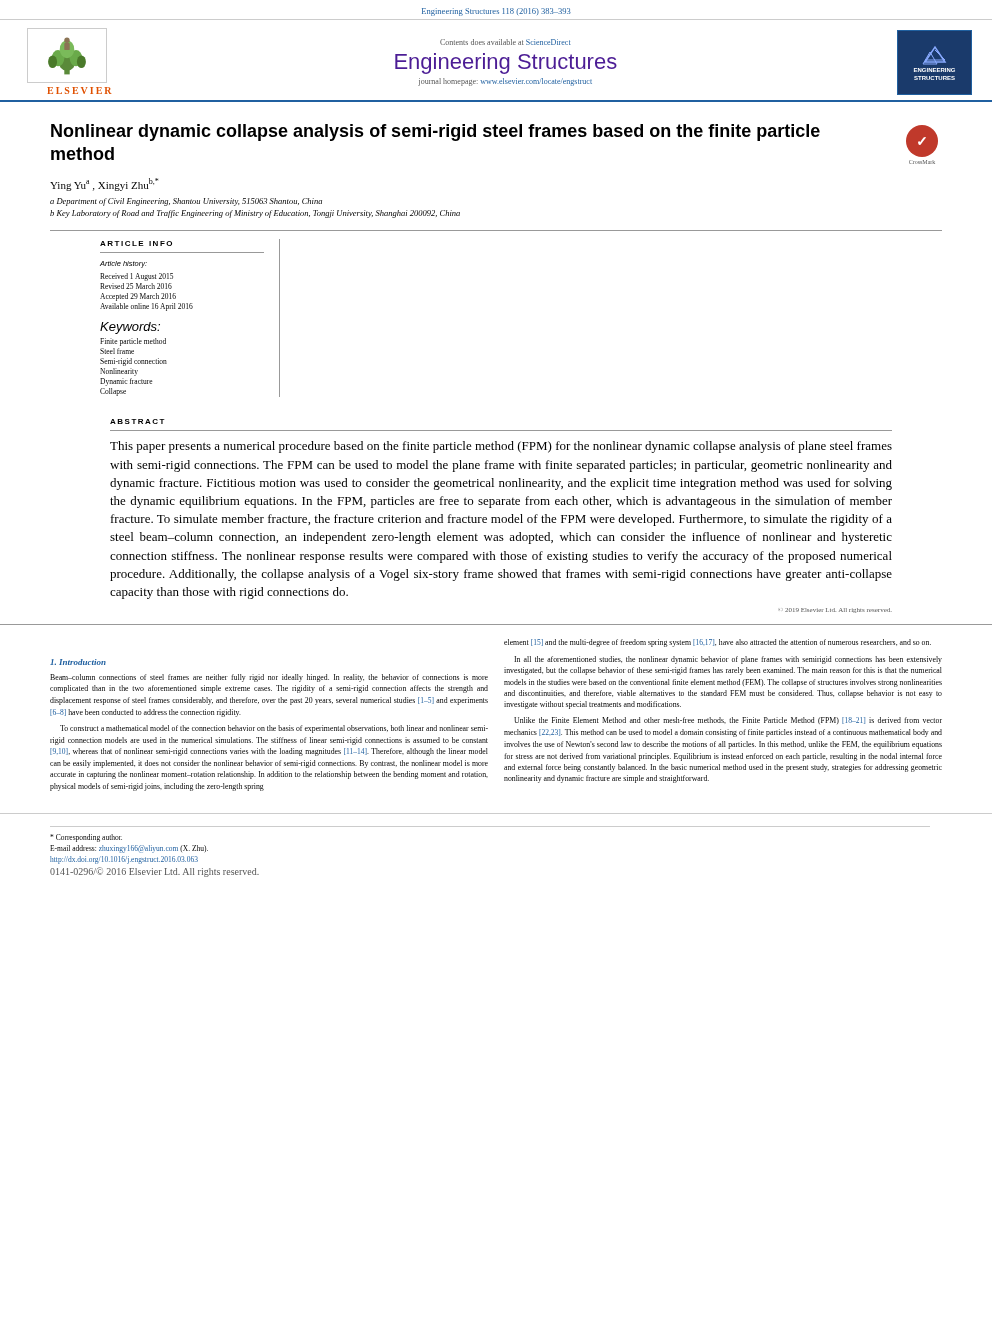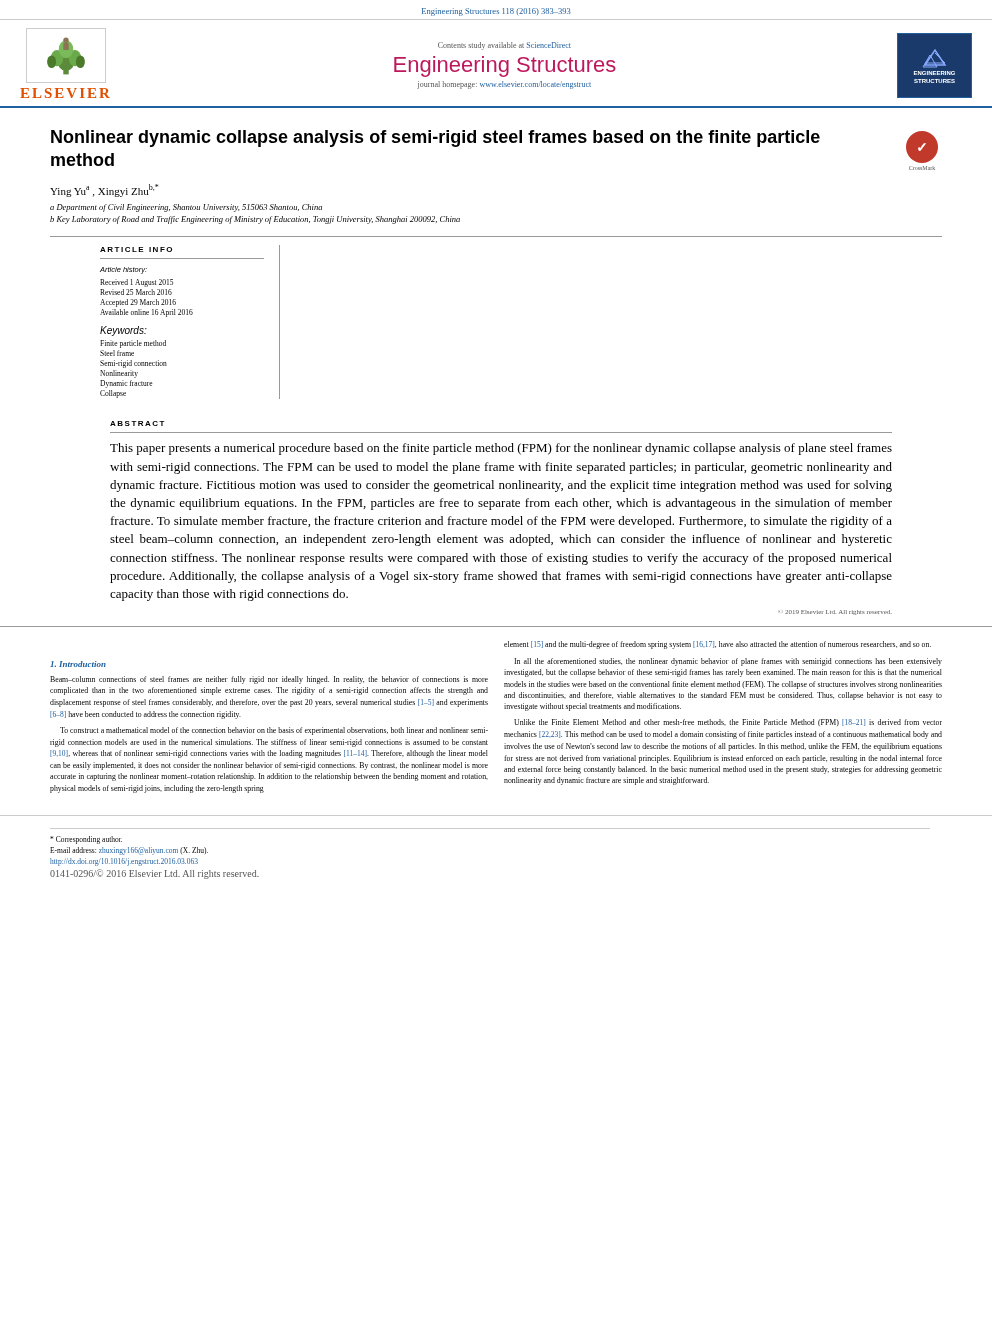--- a/index.html
+++ b/index.html
@@ -52,46 +52,47 @@
       overflow: hidden;
       background: #fff;
     }
 
     .elsevier-tree-svg {
       width: 60px;
       height: 45px;
     }
 
     .elsevier-text {
-      font-size: 15px;
+      font-size: 10px;
       color: #e05000;
       font-weight: bold;
       letter-spacing: 2px;
       margin-top: 2px;
+      margin-left: 27px;
     }
 
     .header-center {
       flex: 1;
       text-align: center;
     }
 
     .sciencedirect-line {
       font-size: 8px;
       color: #555;
       margin-bottom: 2px;
     }
 
     .sciencedirect-link {
       color: #2060a0;
     }
 
     .journal-title-header {
       font-size: 22px;
       font-weight: normal;
-      color: #be185d;
+      color: #4c1d95;
       font-family: Arial, sans-serif;
       margin-bottom: 2px;
     }
 
     .journal-homepage {
       font-size: 8px;
       color: #555;
       margin-top: 2px;
     }
 
@@ -232,21 +233,21 @@
       font-size: 7.5px;
       color: #000;
       margin-bottom: 1px;
     }
 
     .keywords-section {
       margin-top: 8px;
     }
 
     .keywords-label {
-      font-size: 10px;
+      font-size: 13px;
       font-style: italic;
       font-family: Arial, sans-serif;
       margin-bottom: 3px;
     }
 
     .keyword-item {
       font-size: 7.5px;
       color: #000;
       margin-bottom: 1px;
     }
@@ -373,21 +374,21 @@
 
           <circle cx="30" cy="8" r="3" fill="#8b7355"></circle>
           <rect x="27" y="11" width="6" height="8" rx="1" fill="#8b7355"></rect>
         </svg>
       </div>
       <div class="elsevier-text">ELSEVIER</div>
     </div>
 
     <div class="header-center">
       <div class="sciencedirect-line">
-        <span>Contents study available at</span>
+        <span>Contents does available at</span>
         <span class="sciencedirect-link">ScienceDirect</span>
       </div>
       <div class="journal-title-header">Engineering Structures</div>
       <div class="journal-homepage">
         <span>journal homepage: </span>
         <span class="journal-homepage-link">www.elsevier.com/locate/engstruct</span>
       </div>
     </div>
 
     <div class="journal-logo-right">

